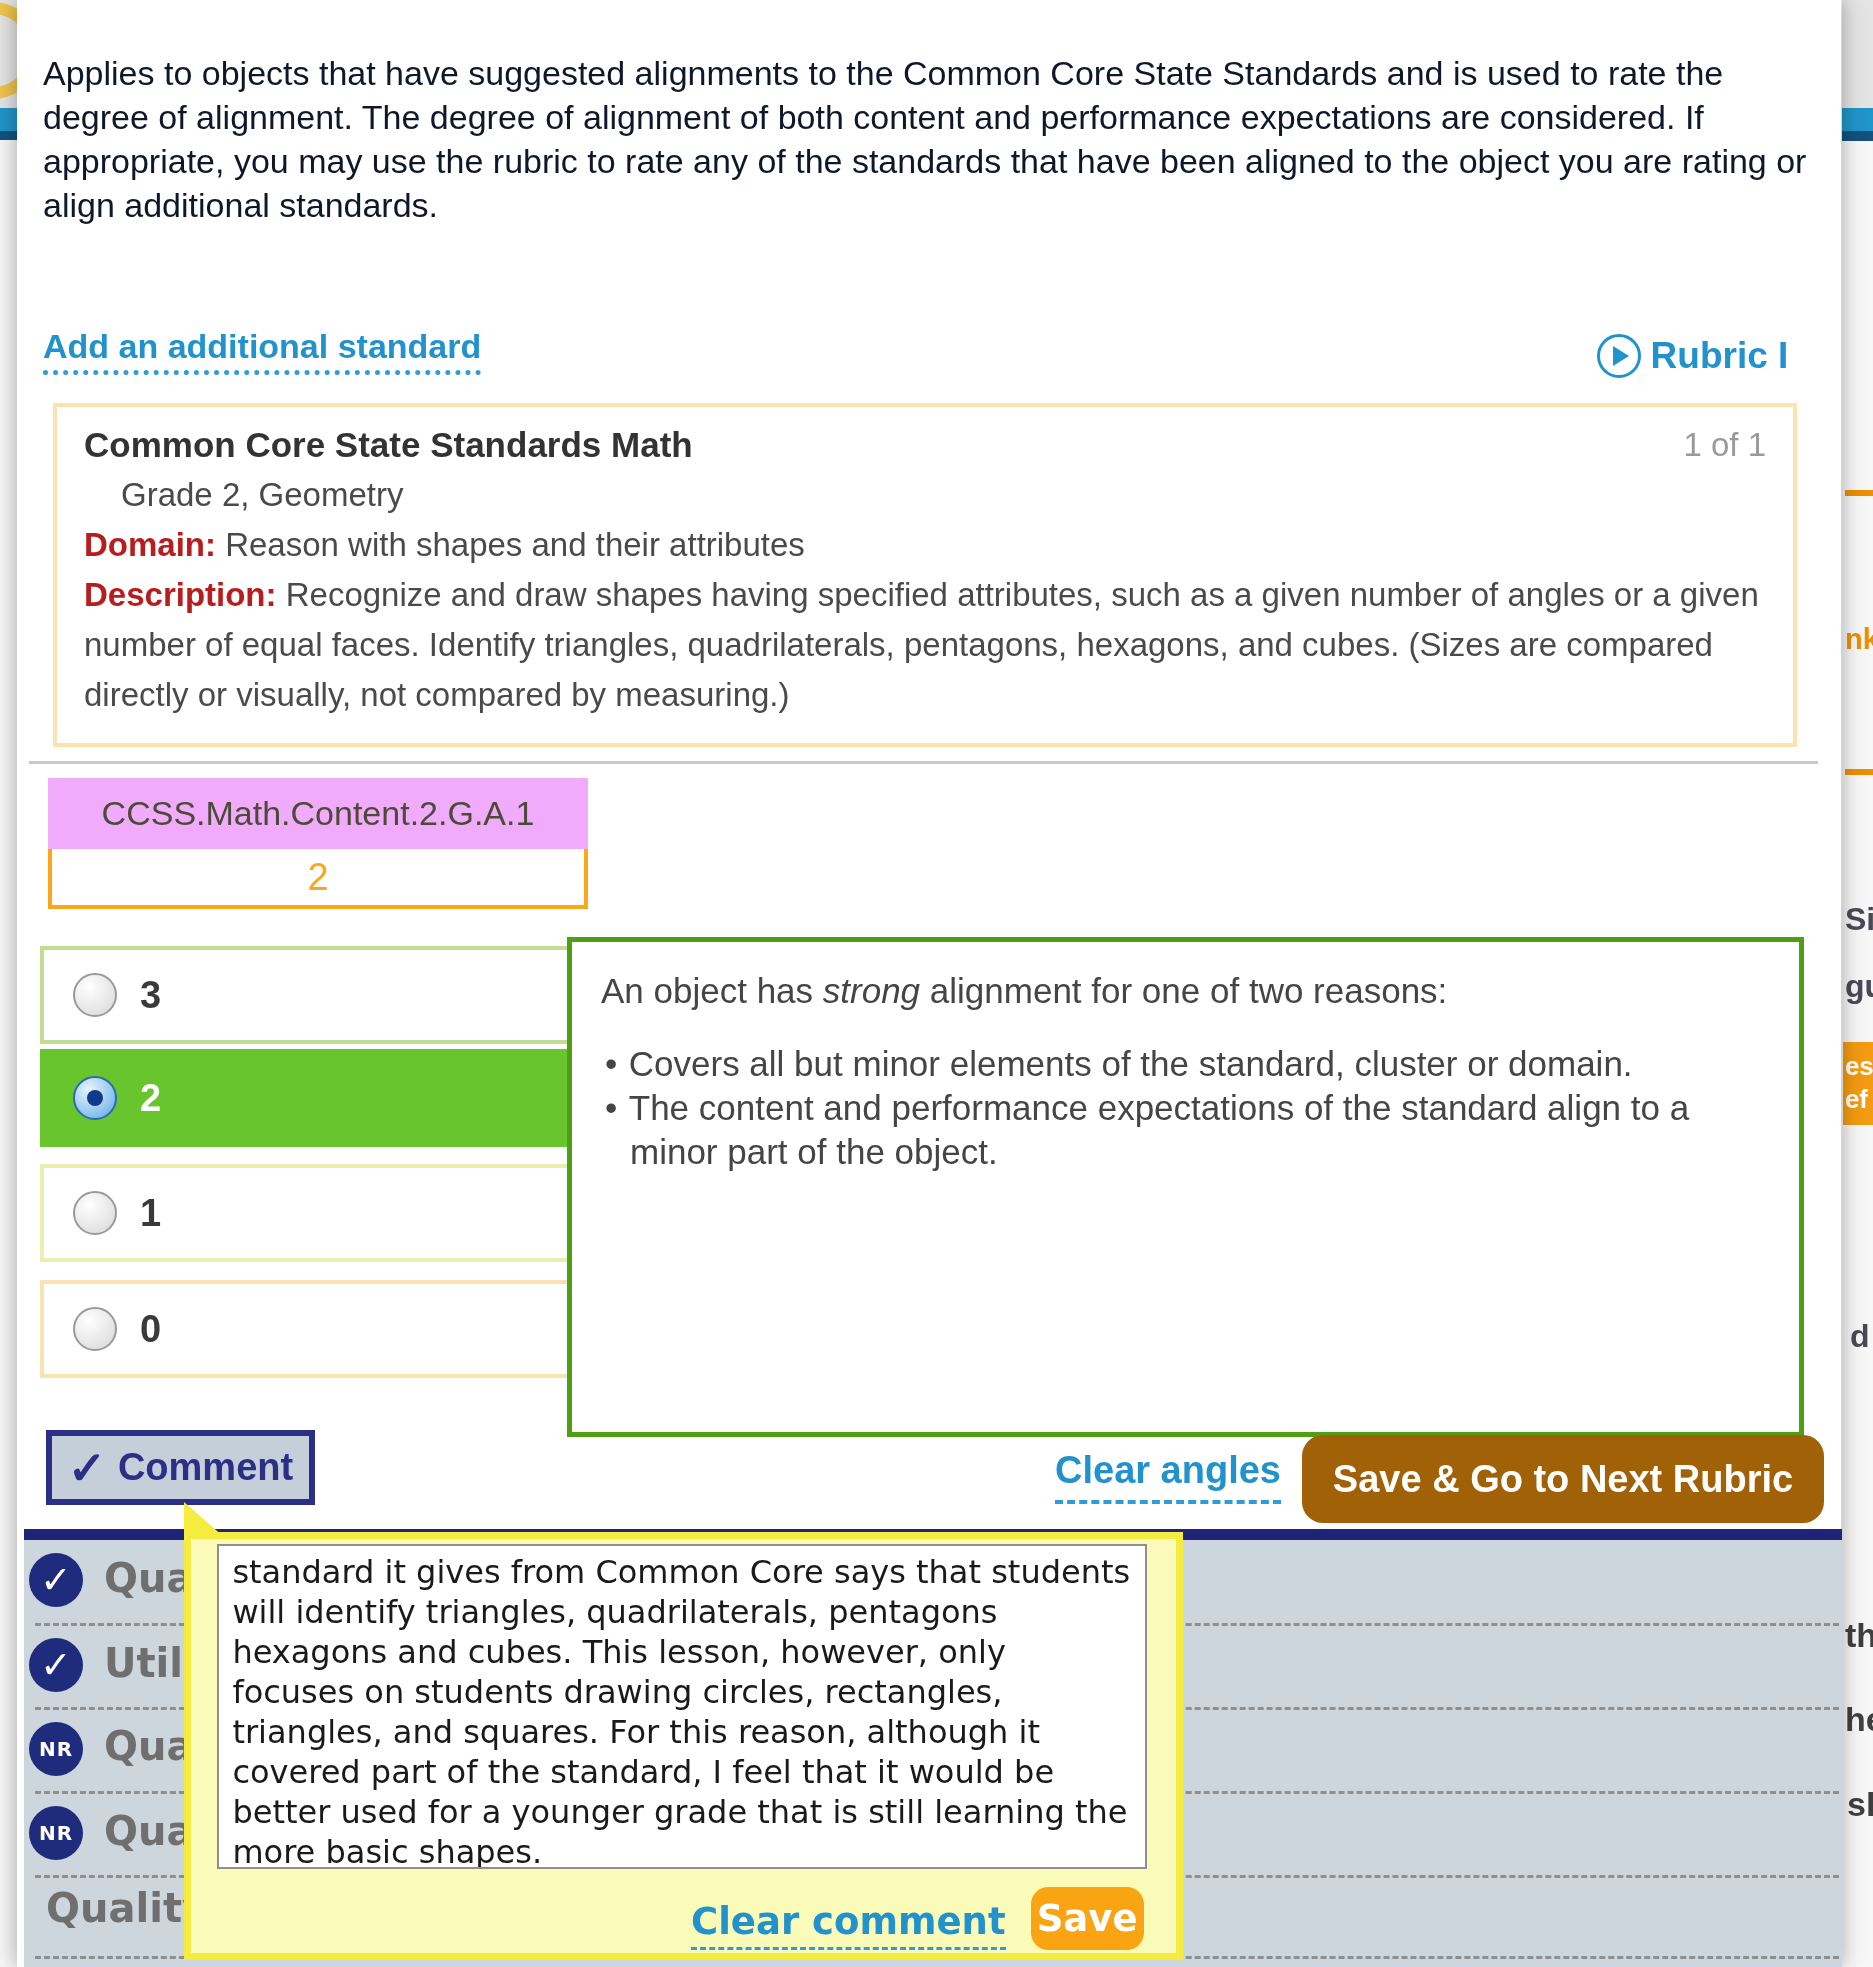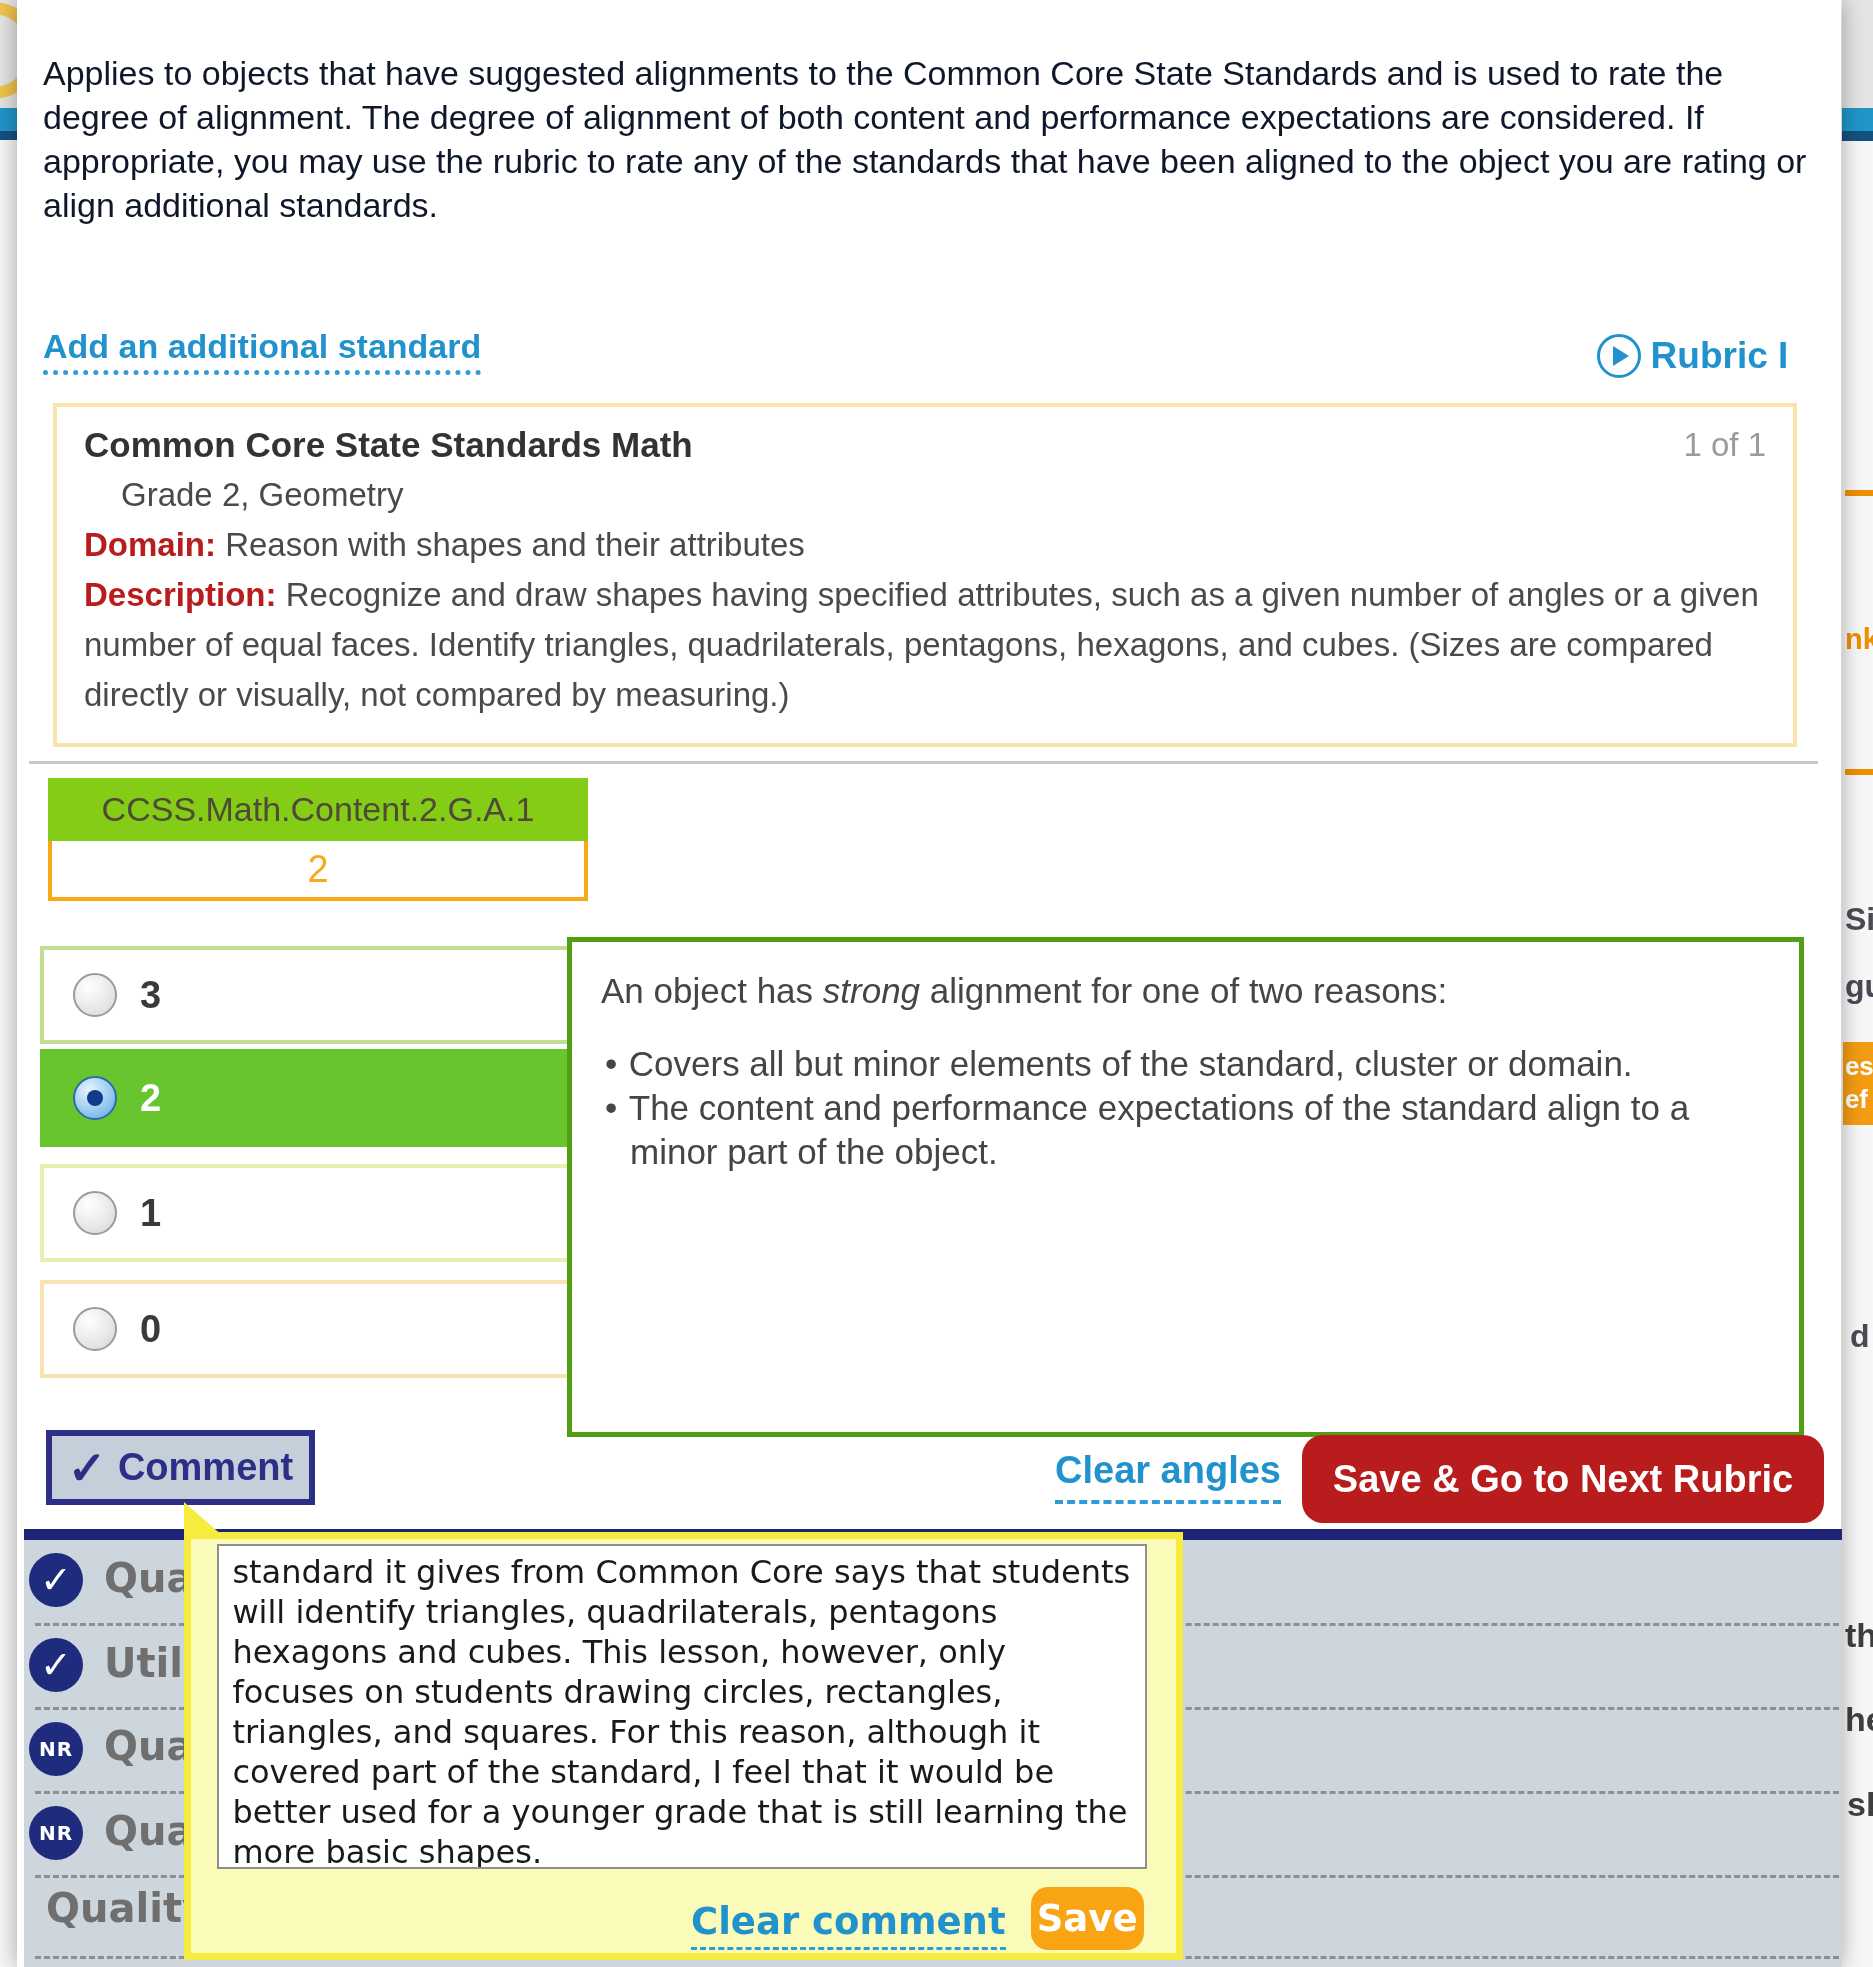--- a/index.html
+++ b/index.html
@@ -37,21 +37,21 @@
   .std-title-row{display:flex;justify-content:space-between;align-items:flex-start;}
   .std-title{font-weight:bold;color:#333;font-size:35px;}
   .std-pagination{color:#9a9a9a;font-size:33px;}
   .std-grade{padding-left:37px;}
   .bold-label{font-weight:bold;color:#b91c1c;}
   .std-desc{width:1676px;}
   .gray-rule{left:29px;top:761px;width:1789px;height:2.9px;background:#c8c8c8;}
 
   
   .std-tab{left:48px;top:778px;width:540px;box-sizing:border-box;}
-  .std-tab-header{height:63px;background:#84cc16;display:flex;align-items:center;justify-content:center;
+  .std-tab-header{height:71px;background:#f0abfc;display:flex;align-items:center;justify-content:center;
                   font-size:34px;color:#4e4a38;}
   .std-tab-body{height:60px;background:#fff;border:4.8px solid #f9a81a;border-top:none;box-sizing:border-box;
                 display:flex;align-items:center;justify-content:center;font-size:38px;color:#f9a81a;}
 
   
   .rate-row{left:40px;width:538px;height:98px;box-sizing:border-box;background:#fff;
             display:flex;align-items:center;padding-left:29px;gap:23px;font-size:38px;font-weight:bold;color:#3a3a3a;}
   .row-3{top:946px;border:4.8px solid #c2dd92;}
   .row-2{top:1049px;background:#69c52e;border:4.8px solid #69c52e;color:#ffffff;}
   .row-1{top:1164px;border:4.8px solid #eaefb0;}
@@ -69,21 +69,21 @@
   .green-box p{margin:0 0 29px 0;}
   .gb-bullet{padding-left:29px;text-indent:-25px;}
   .gb-bullet::before{content:"\2022";margin-right:11.5px;}
 
   
   .comment-btn{left:46px;top:1430px;width:269px;height:75px;box-sizing:border-box;
       border:6.7px solid #2b2f85;background:#c4cfda;color:#2b2f85;display:flex;align-items:center;
       justify-content:center;gap:11.5px;font-size:38px;font-weight:bold;cursor:pointer;}
   .comment-check{font-size:46px;font-weight:bold;line-height:38px;}
   .clear-rating{left:1055px;top:1449px;font-size:38px;border-bottom:4.8px dashed #2d9cd9;padding-bottom:7.7px;}
-  .save-next{left:1302px;top:1435px;width:522px;height:88px;background:#b91c1c;border-radius:21px;
+  .save-next{left:1302px;top:1435px;width:522px;height:88px;background:#a16207;border-radius:21px;
       color:#fff;font-size:38px;font-weight:bold;display:flex;align-items:center;justify-content:center;cursor:pointer;
       border:none;}
 
   
   .navy-bar{left:24px;top:1529px;width:1818px;height:10.6px;background:#1f2478;}
   .panel{left:24px;top:1540px;width:1818px;height:428px;background:#cdd6dd;}
   .panel-sep{left:35px;width:1804px;height:0;border-top:3.8px dashed #8f8f8f;}
   .badge{left:29px;width:54px;height:54px;border-radius:50%;background:#1f2b7d;color:#fff;
          display:flex;align-items:center;justify-content:center;font-family:"DejaVu Sans",sans-serif;}
   .badge-check{font-size:38px;font-weight:bold;}

